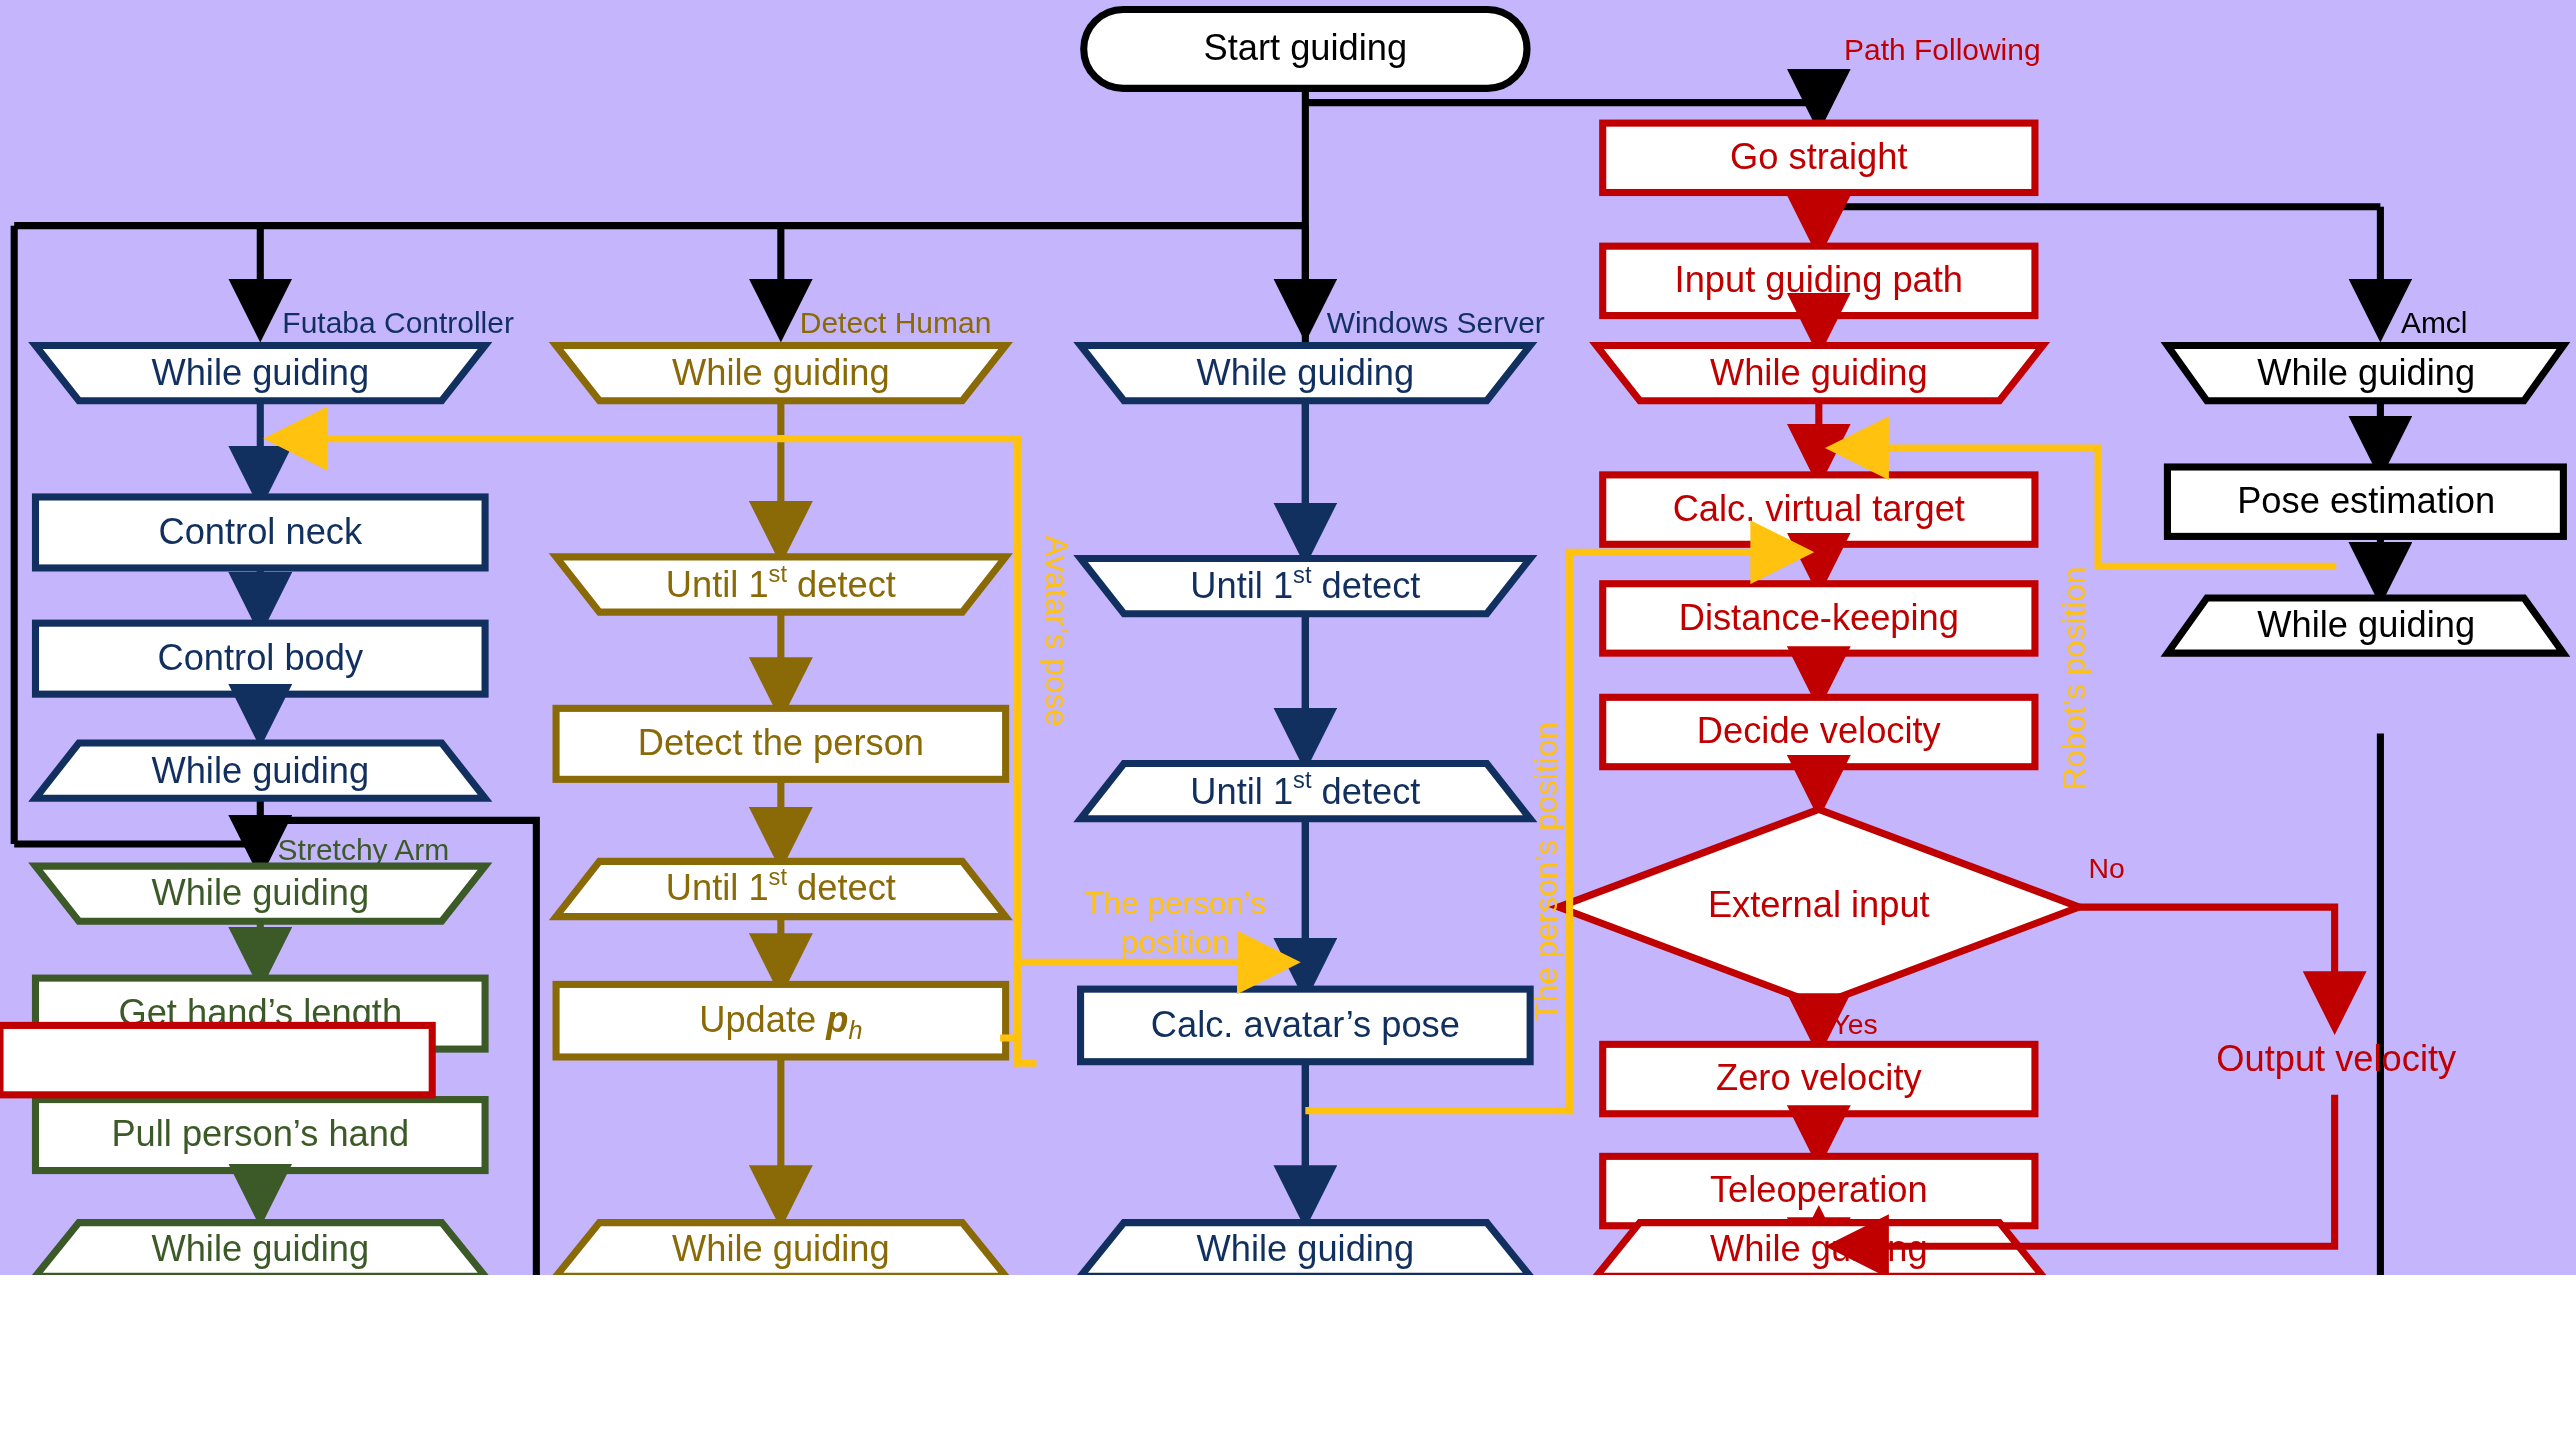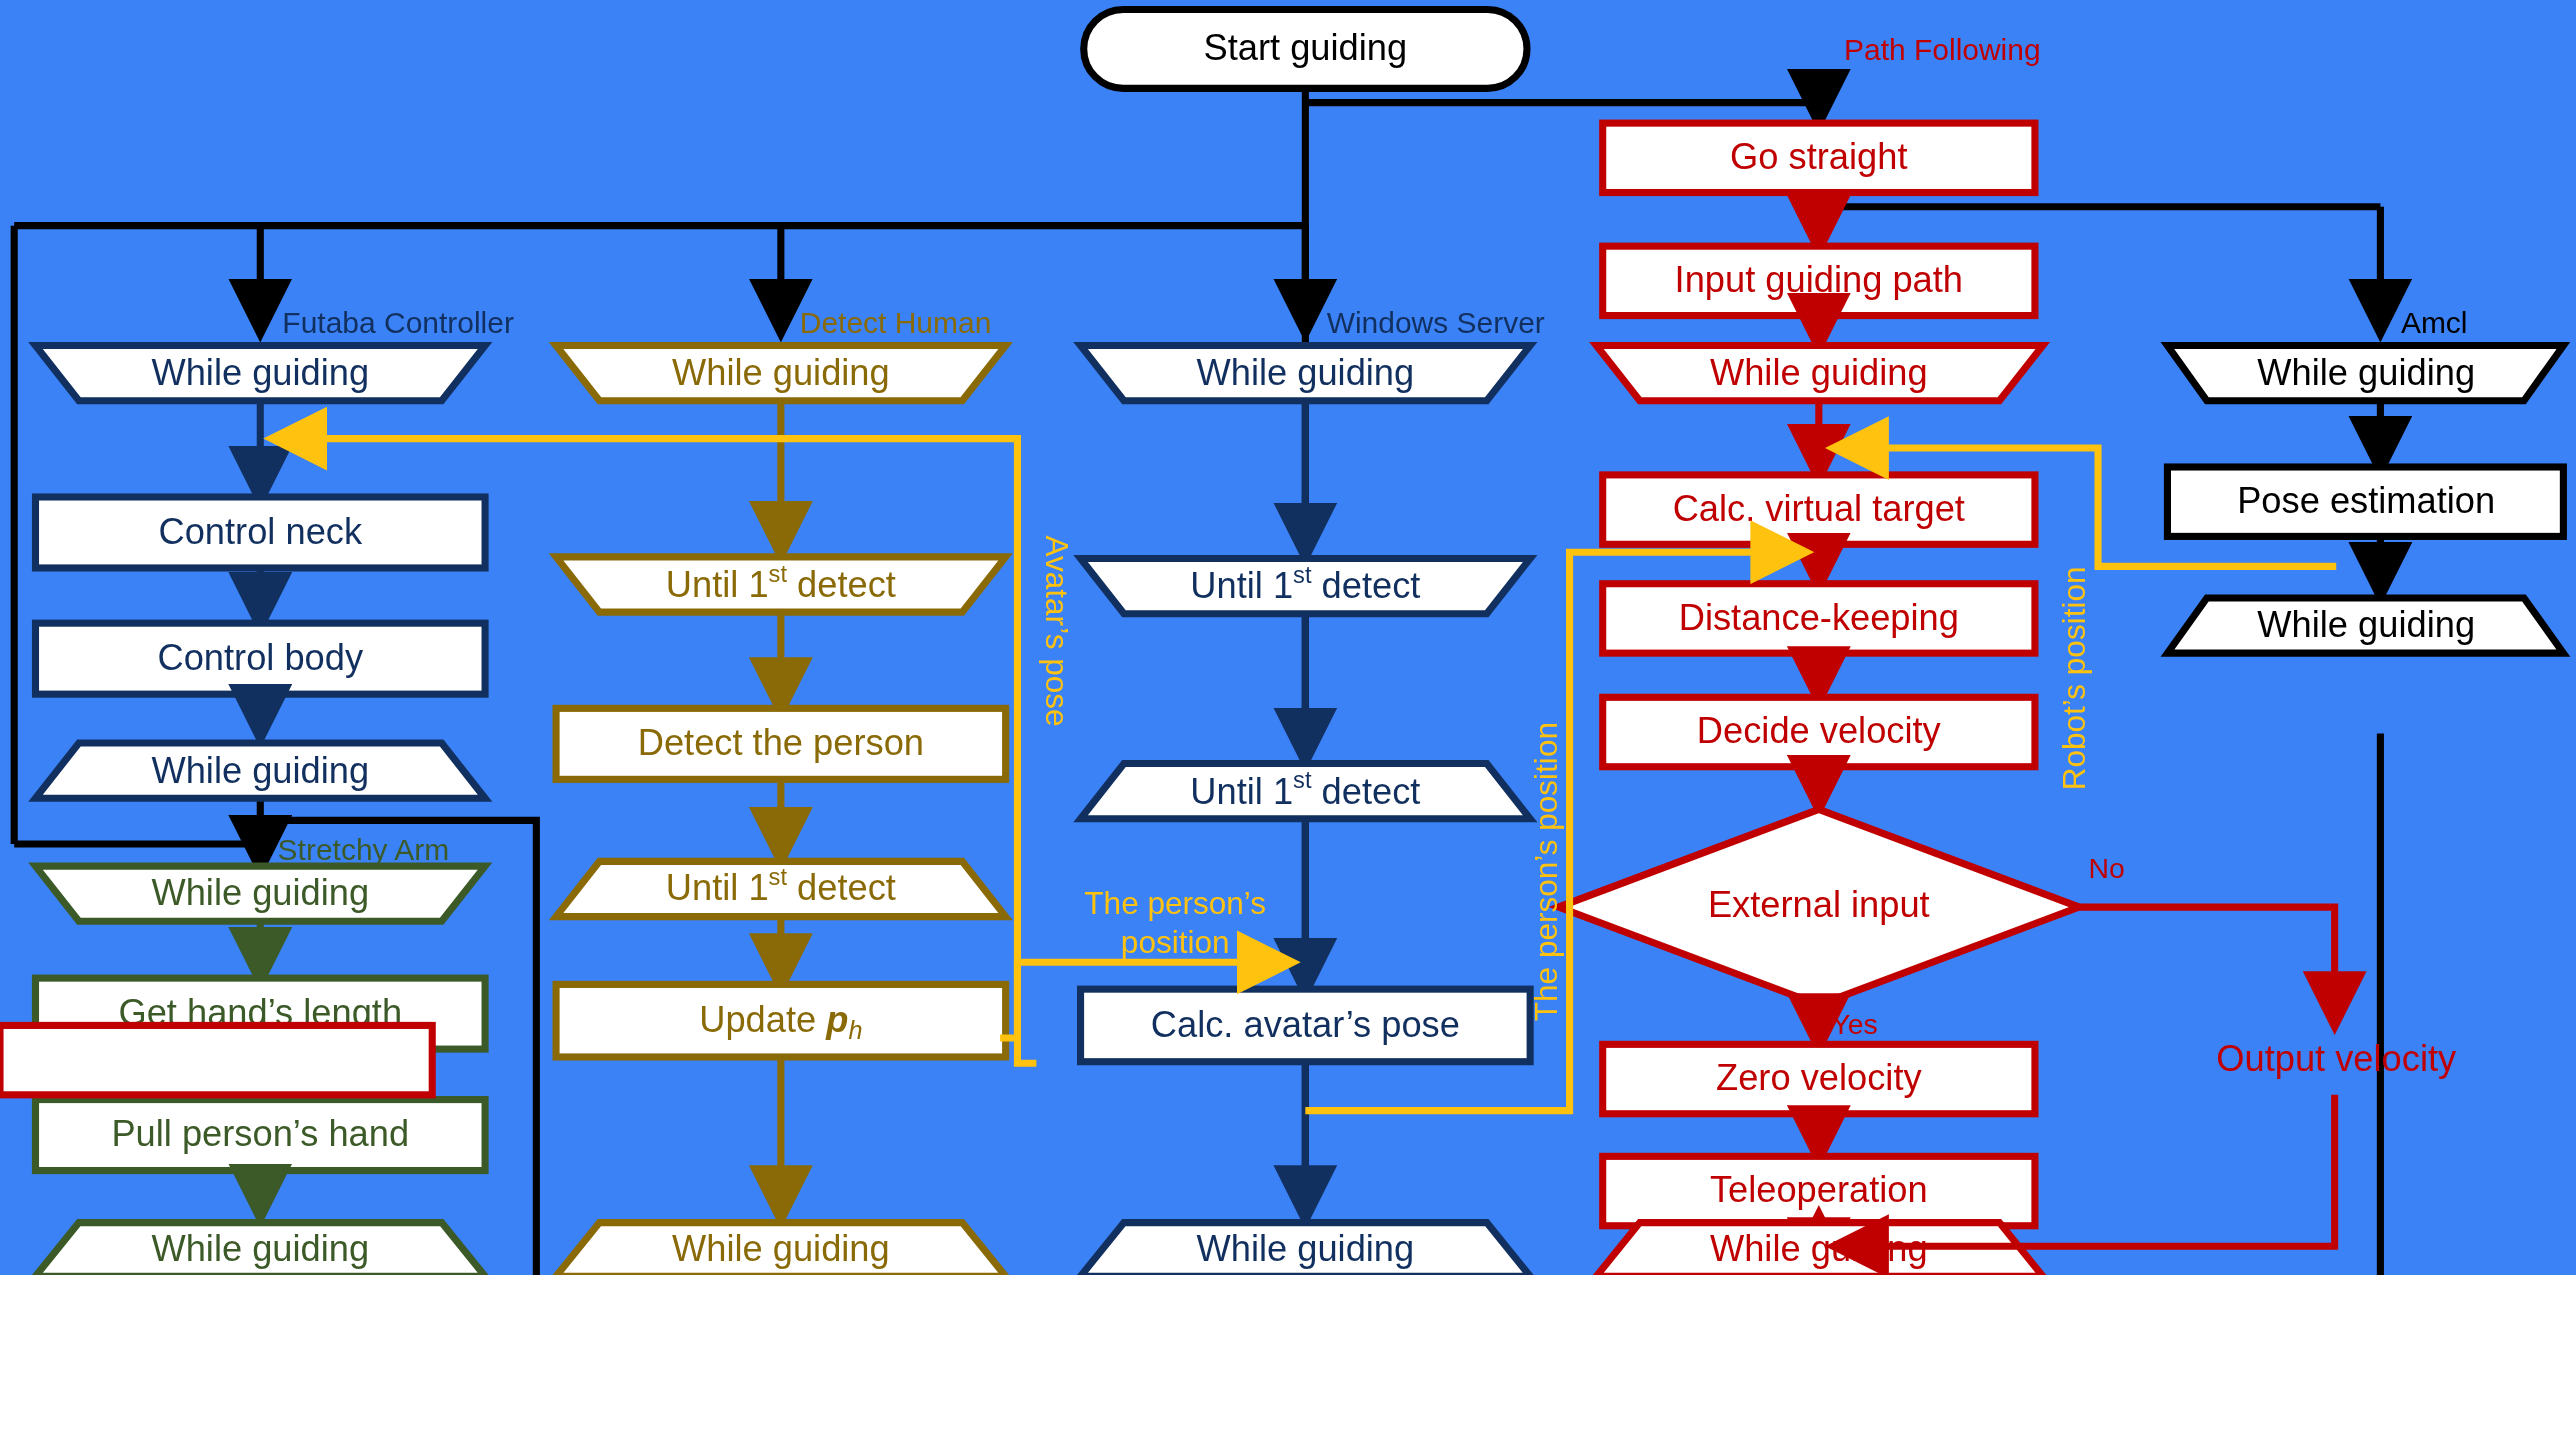--- a/index.html
+++ b/index.html
@@ -1,17 +1,17 @@
 <!DOCTYPE html>
 <html style="font-size:12.6px"><head>
 <meta charset="utf-8">
 <style>
   html,body{margin:0;padding:0;background:#fff;}
   body{width:2576px;height:1438px;font-family:"Liberation Sans",sans-serif;}
-  #stage{position:relative;width:2576px;height:1275px;overflow:hidden;background:#3b82f6;}
+  #stage{position:relative;width:2576px;height:1275px;overflow:hidden;background:#c4b5fd;}
   svg{position:absolute;top:0;left:0;width:2576px;height:1438px;}
   text{font-family:"Liberation Sans",sans-serif;dominant-baseline:middle;}
   .nodeTxt{font-size:46px;text-anchor:middle;}
   .lblTxt{font-size:38px;text-anchor:start;}
   .annTxt{font-size:40px;text-anchor:middle;}
   .ynTxt{font-size:36px;text-anchor:start;}
   .sup{font-size:30px;}
   .ital{font-style:italic;font-weight:bold;}
   .subsc{font-size:32px;font-style:italic;}
 </style>

